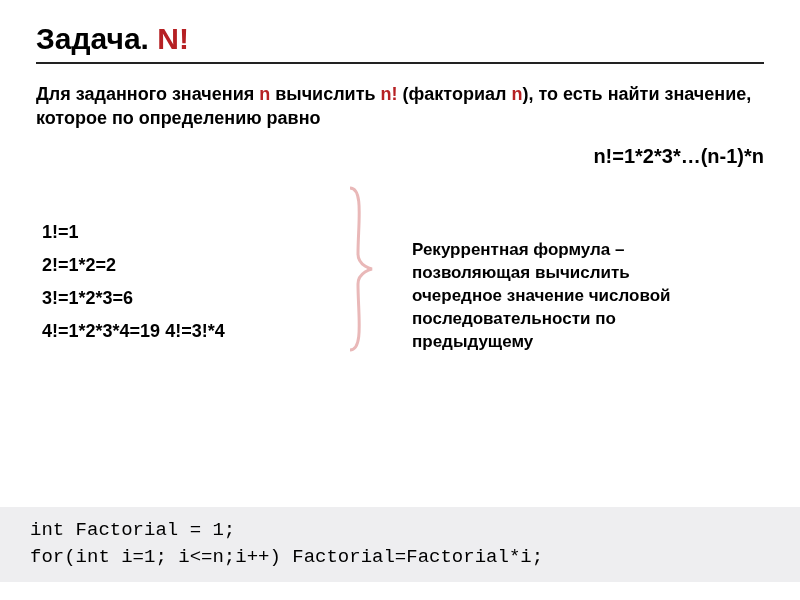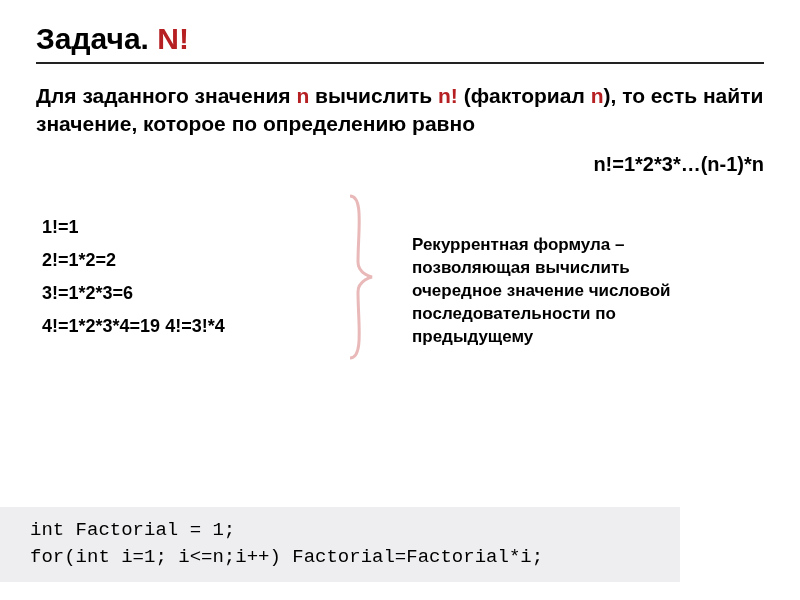--- a/index.html
+++ b/index.html
@@ -24,37 +24,37 @@
     font-weight: 700;
     margin: 0 0 6px 0;
   }
   .title .red { color: #b62023; }
   .hr {
     border: none;
     border-top: 2px solid #222;
     margin: 0 0 18px 0;
   }
   .intro {
-    font-size: 21px;
+    font-size: 18px;
     font-weight: 600;
     line-height: 1.35;
     margin-bottom: 14px;
   }
   .intro .red { color: #b62023; }
 
   .formula-center {
     text-align: right;
     font-size: 20px;
     font-weight: 700;
     margin-bottom: 16px;
   }
 
   .mid {
     display: flex;
-    align-items: center;
+    align-items: flex-end;
     position: relative;
   }
   .left-col {
     width: 300px;
     padding-left: 6px;
   }
   .fact-line {
     font-size: 18px;
     font-weight: 700;
     margin: 12px 0;
@@ -89,21 +89,21 @@
   .recur-text {
     font-size: 17px;
     font-weight: 700;
     line-height: 1.35;
   }
 
   .code-block {
     position: absolute;
     left: 0;
     bottom: 18px;
-    width: 680px;
+    width: 800px;
     background: #eeeef0;
     padding: 10px 30px 10px 30px;
     box-sizing: border-box;
     font-family: "Courier New", monospace;
     font-size: 19px;
     line-height: 1.45;
   }
 </style>
 </head>
 <body>

